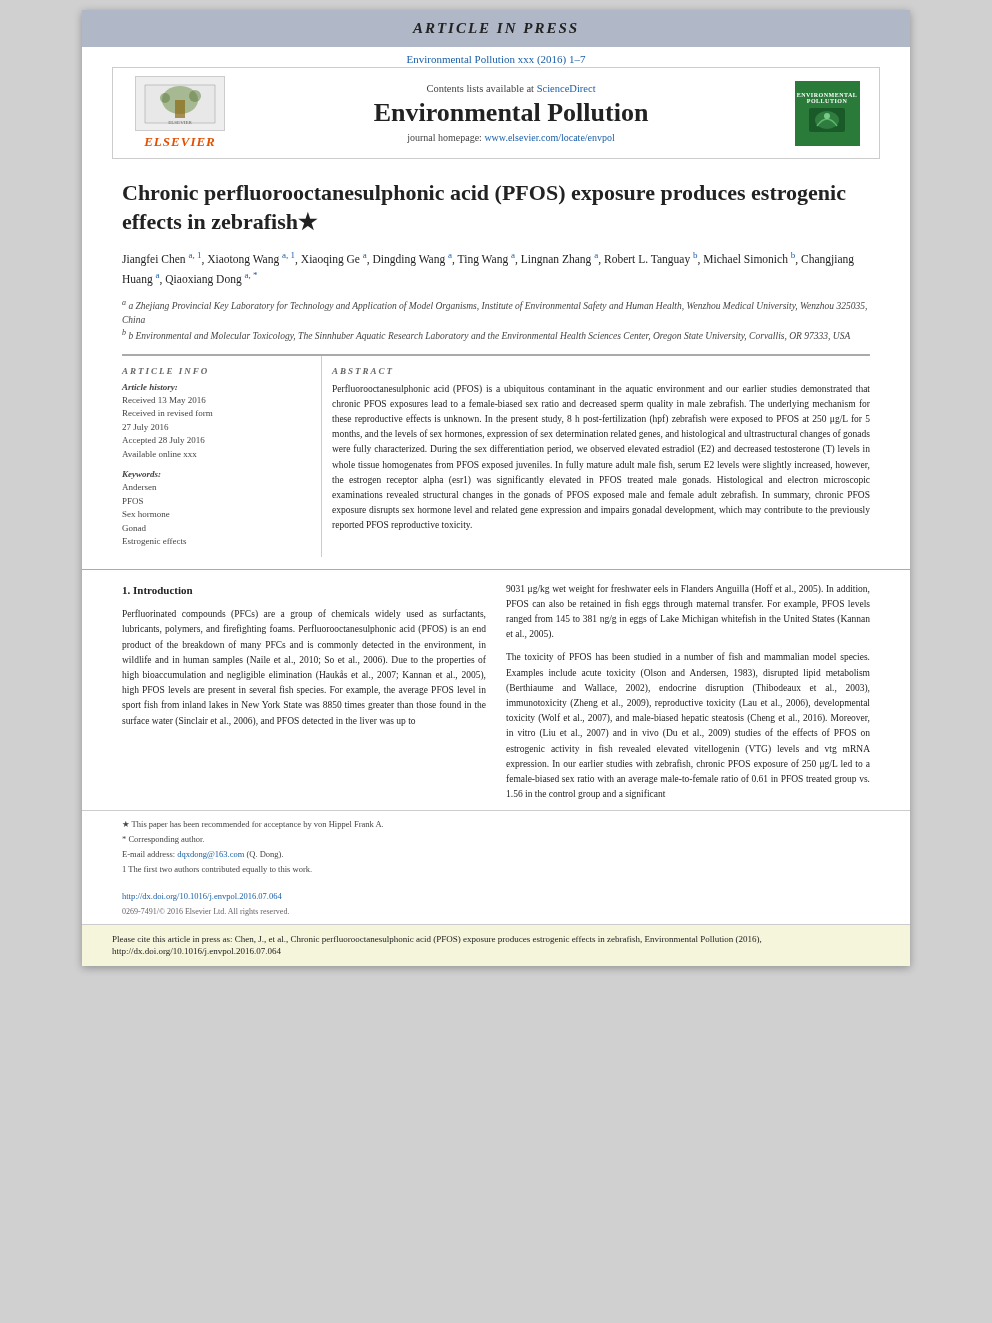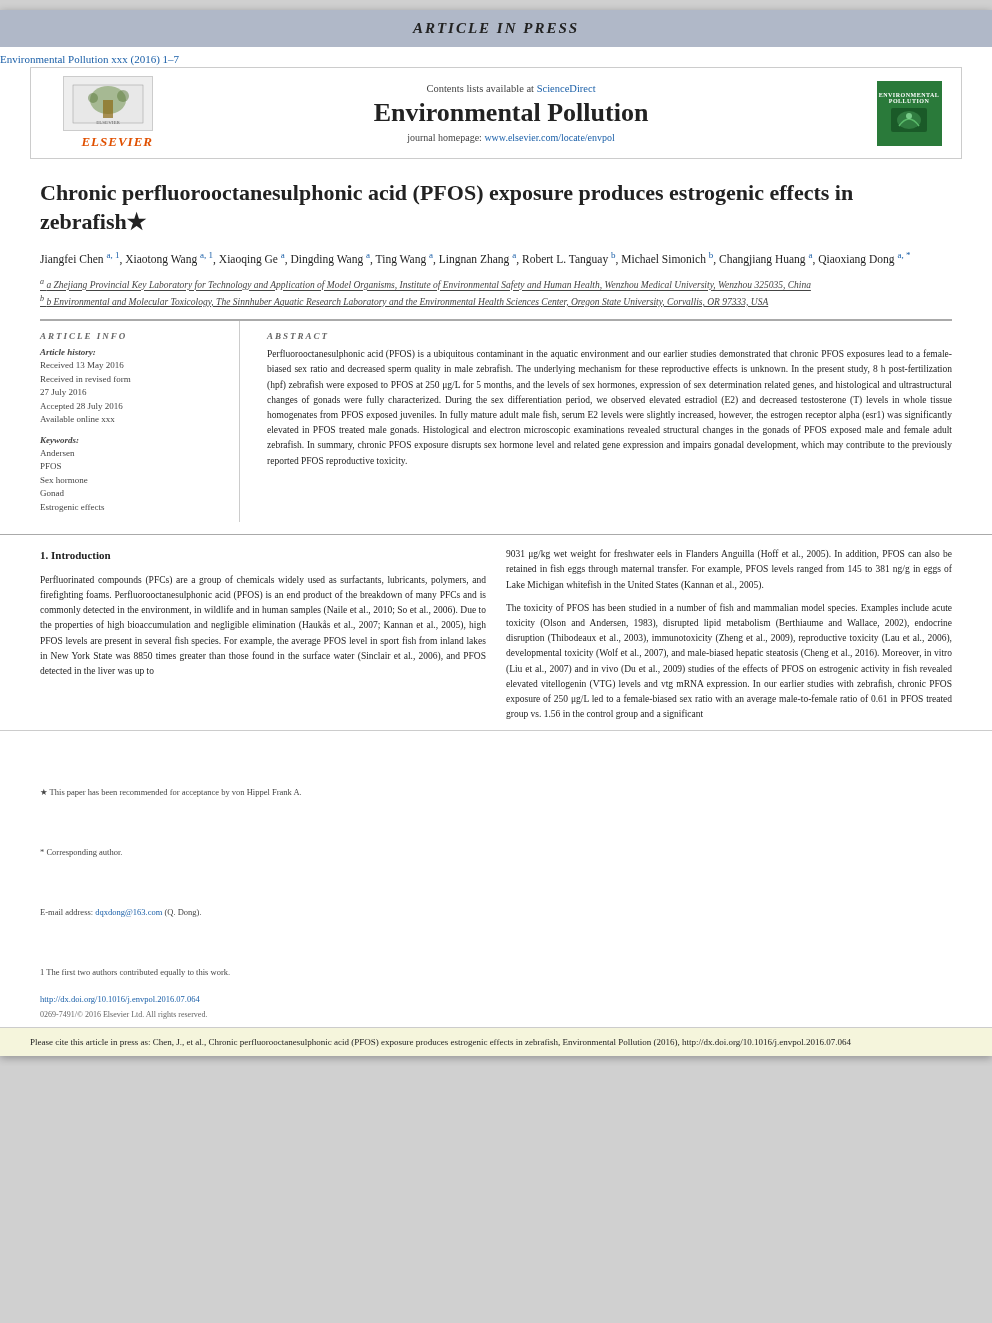--- a/index.html
+++ b/index.html
@@ -4,56 +4,56 @@
   <style>
     * { margin: 0; padding: 0; box-sizing: border-box; }
     body {
       font-family: 'Times New Roman', Times, serif;
       background: #d0d0d0;
       display: flex;
       justify-content: center;
       padding: 10px 0;
     }
     .page {
-      width: 992px;
+      width: 828px;
       background: #fff;
       box-shadow: 0 2px 8px rgba(0,0,0,0.3);
     }
     
     .top-banner {
       background: #b0b8c8;
       text-align: center;
       padding: 10px 0;
       font-size: 15px;
       font-style: italic;
       letter-spacing: 2px;
       color: #222;
       font-weight: bold;
     }
     
     .journal-link-bar {
-      text-align: left;
+      text-align: center;
       padding: 6px 0 2px 0;
       font-size: 11px;
       color: #1a5fa8;
     }
     
     .journal-header {
       display: flex;
       align-items: center;
       border: 1px solid #ccc;
       margin: 0 30px;
       padding: 8px 12px;
     }
     .elsevier-logo {
       width: 110px;
       flex-shrink: 0;
       display: flex;
       flex-direction: column;
-      align-items: flex-end;
+      align-items: center;
     }
     .elsevier-logo .logo-img {
       width: 90px;
       height: 55px;
       background: #eee;
       display: flex;
       align-items: center;
       justify-content: center;
       font-size: 9px;
       color: #666;
@@ -134,29 +134,28 @@
     .authors sup {
       color: #1a5fa8;
       font-size: 9px;
     }
     .affiliations {
       font-size: 9.5px;
       color: #444;
       margin-bottom: 4px;
       font-style: italic;
       line-height: 1.5;
-      text-decoration: underline;
     }
     .affiliations sup {
       font-size: 8px;
     }
     
     .two-col {
       display: flex;
-      gap: 27px;
+      gap: 10px;
       margin-top: 10px;
       border-top: 2px solid #aaa;
     }
     .col-left {
       width: 200px;
       flex-shrink: 0;
       padding-top: 10px;
       border-right: 1px solid #ccc;
       padding-right: 12px;
     }
@@ -233,21 +232,20 @@
     
     .footnotes {
       padding: 8px 40px;
       border-top: 1px solid #ccc;
       font-size: 8.5px;
       color: #444;
     }
     .footnotes p {
       margin-bottom: 3px;
       line-height: 1.4;
-      margin-top: 48px;
     }
     .footnotes a {
       color: #1a5fa8;
     }
     
     .doi-bar {
       padding: 4px 40px;
       font-size: 8.5px;
       color: #1a5fa8;
     }

